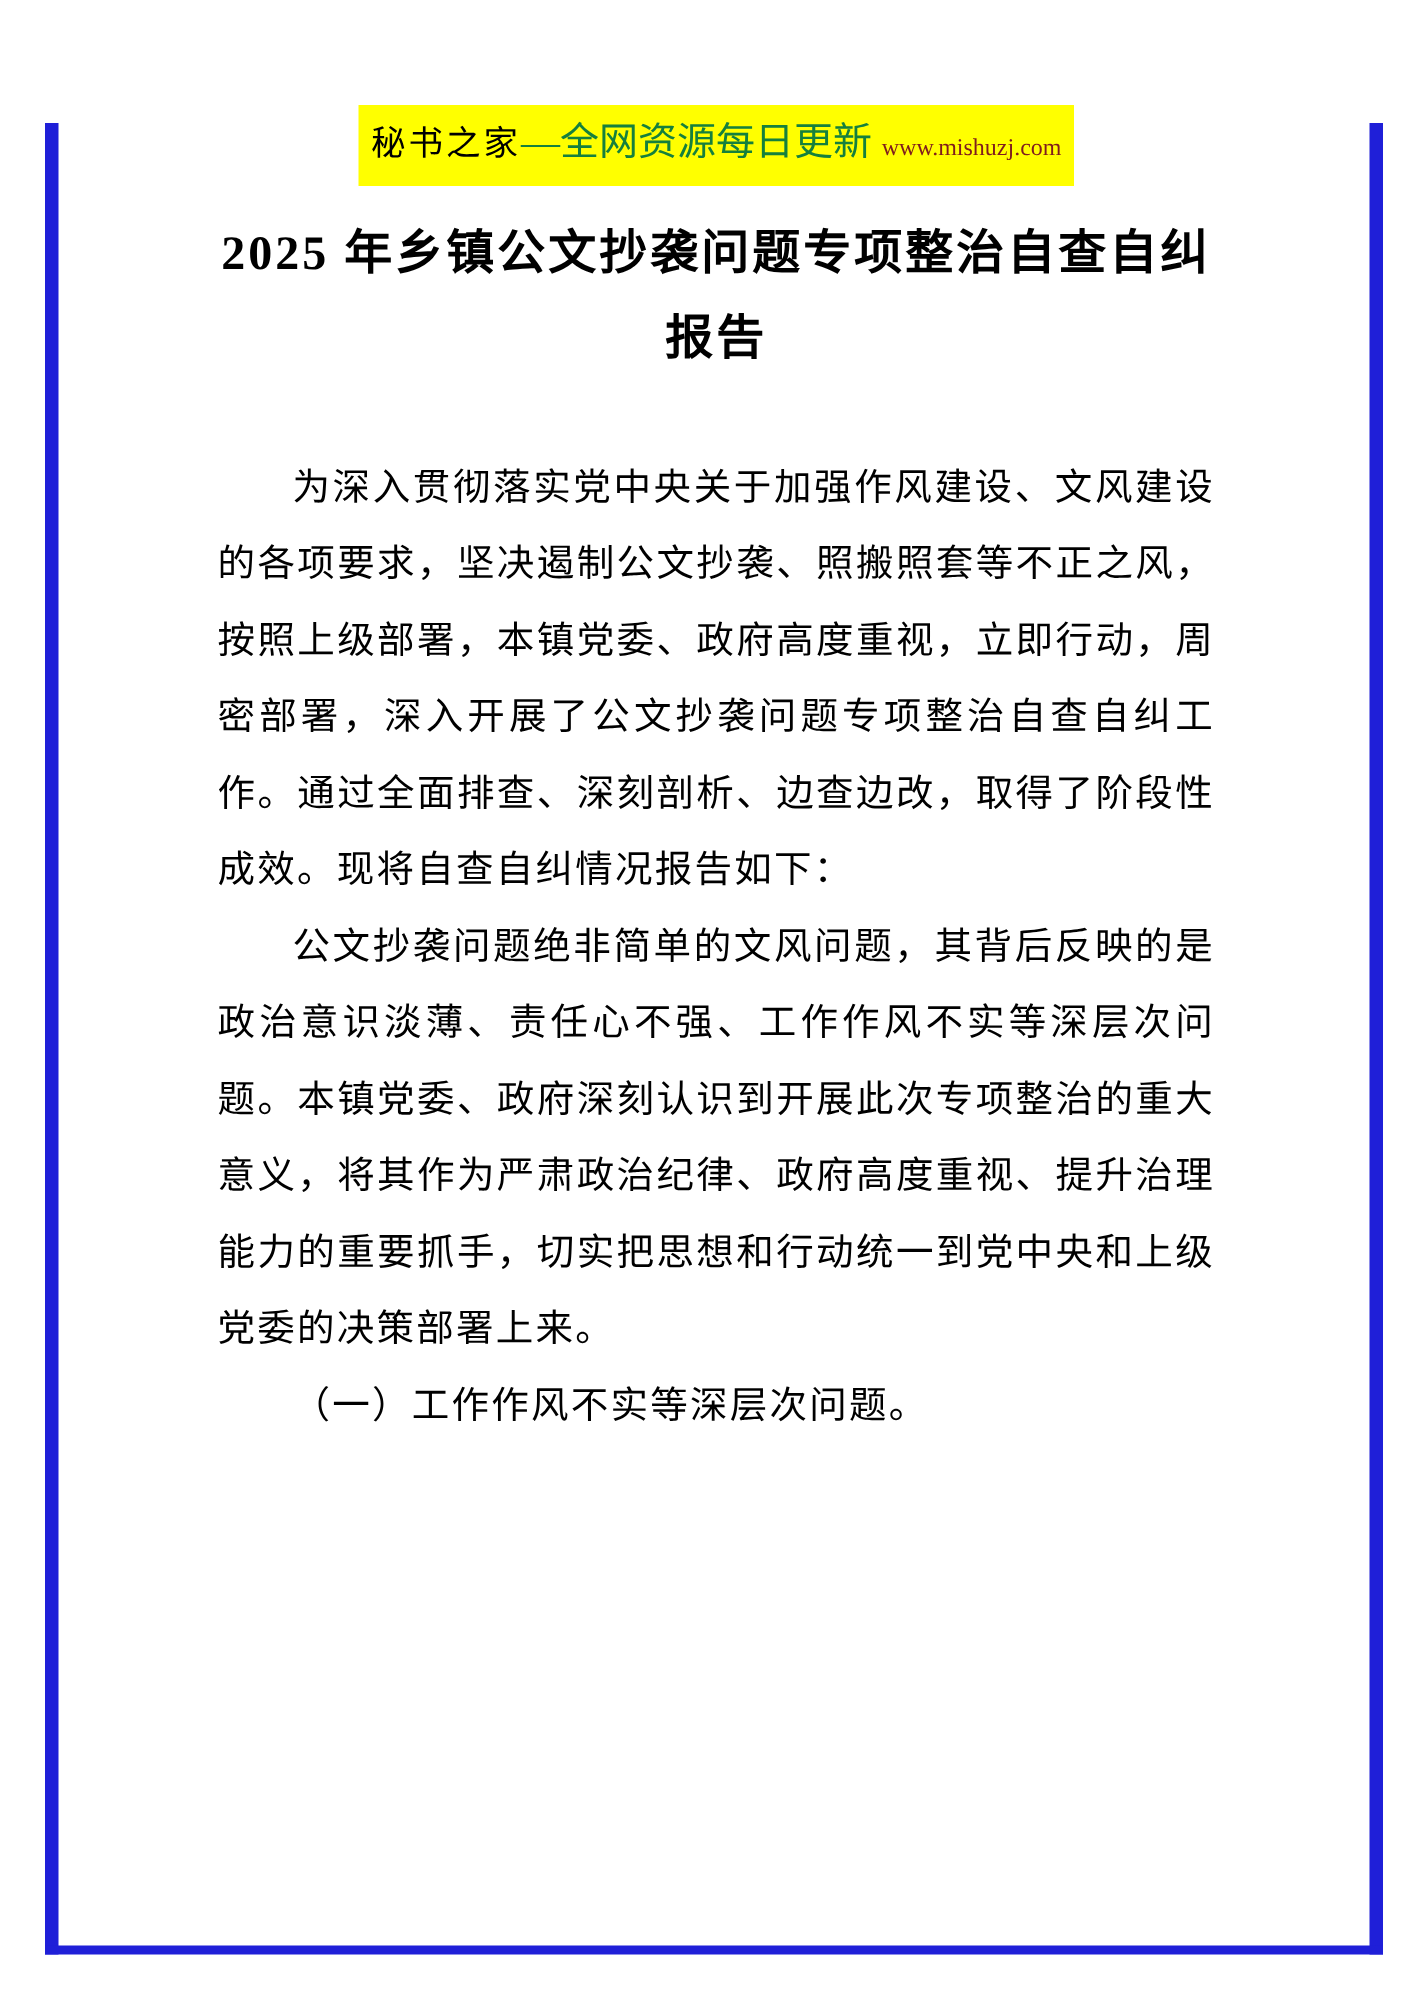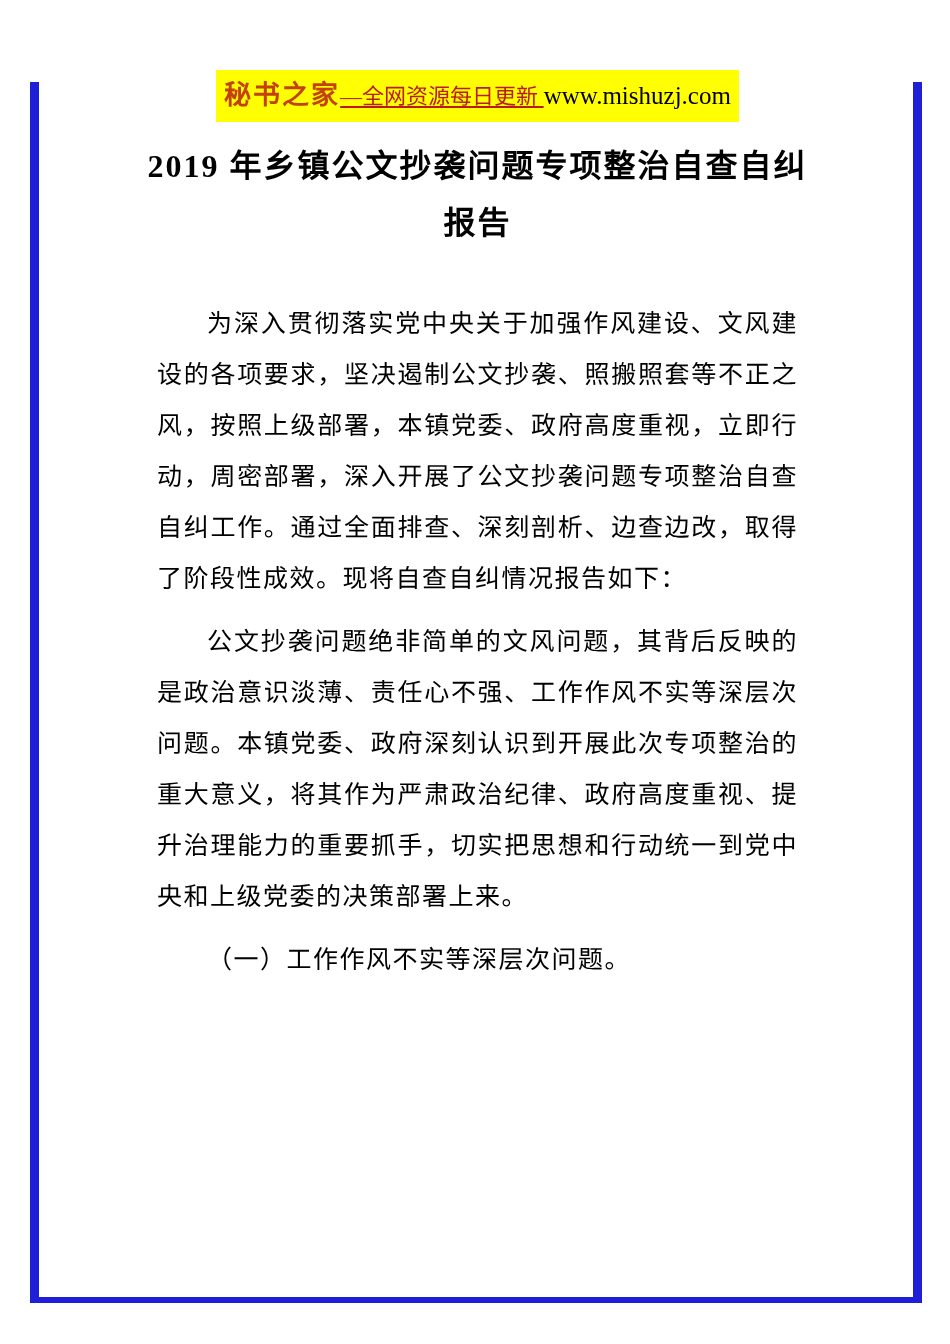--- a/index.html
+++ b/index.html
@@ -51,50 +51,49 @@
   }
   .highlight {
     display: inline-block;
     background: #ffff00;
     padding: 8px 8px;
     line-height: 34px;
     font-size: 22px;
     white-space: nowrap;
   }
   .brand {
-    color: #c2410c;
-    font-weight: 700;
-    font-size: 27px;
+    color: #000000;
+    font-weight: 400;
+    font-size: 23px;
     letter-spacing: 2px;
   }
   .tagline {
-    color: #b91c1c;
-    font-size: 22px;
-    text-decoration: underline;
+    color: #15803d;
+    font-size: 26px;
   }
   .url {
-    color: #000000;
-    font-size: 25px;
+    color: #7f1d1d;
+    font-size: 16px;
   }
   .doc-title {
     margin: 14px 0 0 0;
     text-align: center;
     font-size: 32px;
     font-weight: 600;
     line-height: 57px;
     letter-spacing: 2px;
   }
   .title-line {
     display: block;
   }
   .doc-body {
     margin-top: 46px;
   }
   .doc-body p {
-    margin: 12px;
+    margin: 0;
     font-size: 25px;
     line-height: 51px;
     letter-spacing: 1.5px;
     text-indent: 2em;
     text-align: justify;
   }
 </style>
 </head>
 <body>
 
@@ -106,21 +105,21 @@
 
   <div class="content">
 
     <div class="site-header">
       <span class="highlight">
         <span class="brand">秘书之家</span><span class="tagline">—全网资源每日更新 </span><span class="url">www.mishuzj.com</span>
       </span>
     </div>
 
     <h1 class="doc-title">
-      <span class="title-line">2019 年乡镇公文抄袭问题专项整治自查自纠</span>
+      <span class="title-line">2025 年乡镇公文抄袭问题专项整治自查自纠</span>
       <span class="title-line">报告</span>
     </h1>
 
     <div class="doc-body">
       <p>为深入贯彻落实党中央关于加强作风建设、文风建设的各项要求，坚决遏制公文抄袭、照搬照套等不正之风，按照上级部署，本镇党委、政府高度重视，立即行动，周密部署，深入开展了公文抄袭问题专项整治自查自纠工作。通过全面排查、深刻剖析、边查边改，取得了阶段性成效。现将自查自纠情况报告如下：</p>
       <p>公文抄袭问题绝非简单的文风问题，其背后反映的是政治意识淡薄、责任心不强、工作作风不实等深层次问题。本镇党委、政府深刻认识到开展此次专项整治的重大意义，将其作为严肃政治纪律、政府高度重视、提升治理能力的重要抓手，切实把思想和行动统一到党中央和上级党委的决策部署上来。</p>
       <p>（一）工作作风不实等深层次问题。</p>
     </div>
 
   </div>

